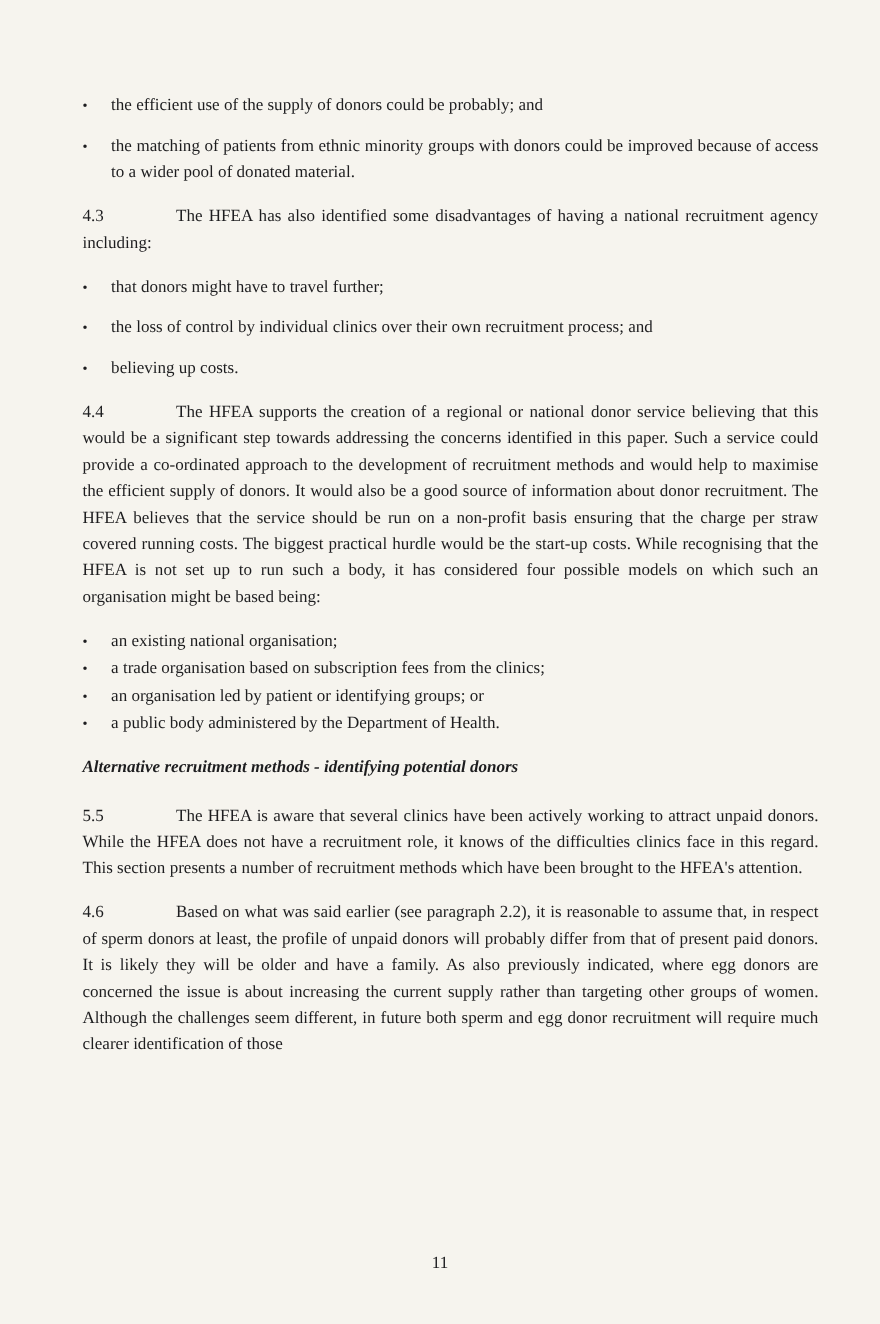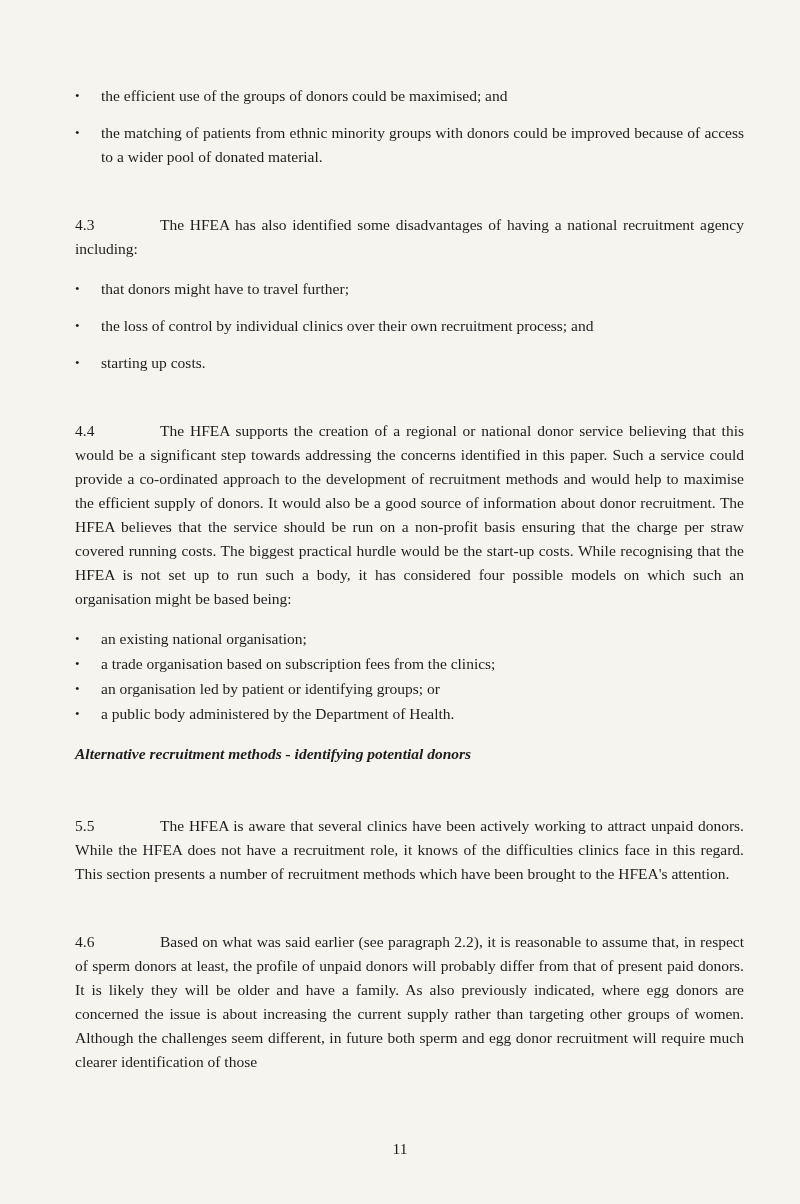--- a/index.html
+++ b/index.html
@@ -23,21 +23,20 @@
     font-size: 15.5px;
     line-height: 24px;
   }
   .para {
     margin: 0 0 16px 0;
     text-align: justify;
   }
   .para-num {
     display: inline-block;
     width: 85px;
-    margin-top: 28px;
   }
   .bullet-list {
     margin: 0 0 16px 0;
   }
   .bullet-row {
     display: flex;
     align-items: flex-start;
   }
   .bullet-list.spaced .bullet-row {
     margin-bottom: 13px;
@@ -69,21 +68,21 @@
   }
 </style>
 </head>
 <body>
 
 <div class="page">
 
   <div class="bullet-list spaced">
     <div class="bullet-row">
       <span class="bullet-glyph">•</span>
-      <span class="bullet-text">the efficient use of the groups of donors could be maximised; and</span>
+      <span class="bullet-text">the efficient use of the supply of donors could be probably; and</span>
     </div>
     <div class="bullet-row">
       <span class="bullet-glyph">•</span>
       <span class="bullet-text">the matching of patients from ethnic minority groups with donors could be improved because of access to a wider pool of donated material.</span>
     </div>
   </div>
 
   <p class="para">
     <span class="para-num">4.3</span><span>The HFEA has also identified some disadvantages of having a national recruitment agency including:</span>
   </p>
@@ -92,21 +91,21 @@
     <div class="bullet-row">
       <span class="bullet-glyph">•</span>
       <span class="bullet-text">that donors might have to travel further;</span>
     </div>
     <div class="bullet-row">
       <span class="bullet-glyph">•</span>
       <span class="bullet-text">the loss of control by individual clinics over their own recruitment process; and</span>
     </div>
     <div class="bullet-row">
       <span class="bullet-glyph">•</span>
-      <span class="bullet-text">starting up costs.</span>
+      <span class="bullet-text">believing up costs.</span>
     </div>
   </div>
 
   <p class="para">
     <span class="para-num">4.4</span><span>The HFEA supports the creation of a regional or national donor service believing that this would be a significant step towards addressing the concerns identified in this paper. Such a service could provide a co-ordinated approach to the development of recruitment methods and would help to maximise the efficient supply of donors. It would also be a good source of information about donor recruitment. The HFEA believes that the service should be run on a non-profit basis ensuring that the charge per straw covered running costs. The biggest practical hurdle would be the start-up costs. While recognising that the HFEA is not set up to run such a body, it has considered four possible models on which such an organisation might be based being:</span>
   </p>
 
   <div class="bullet-list tight">
     <div class="bullet-row">
       <span class="bullet-glyph">•</span>

